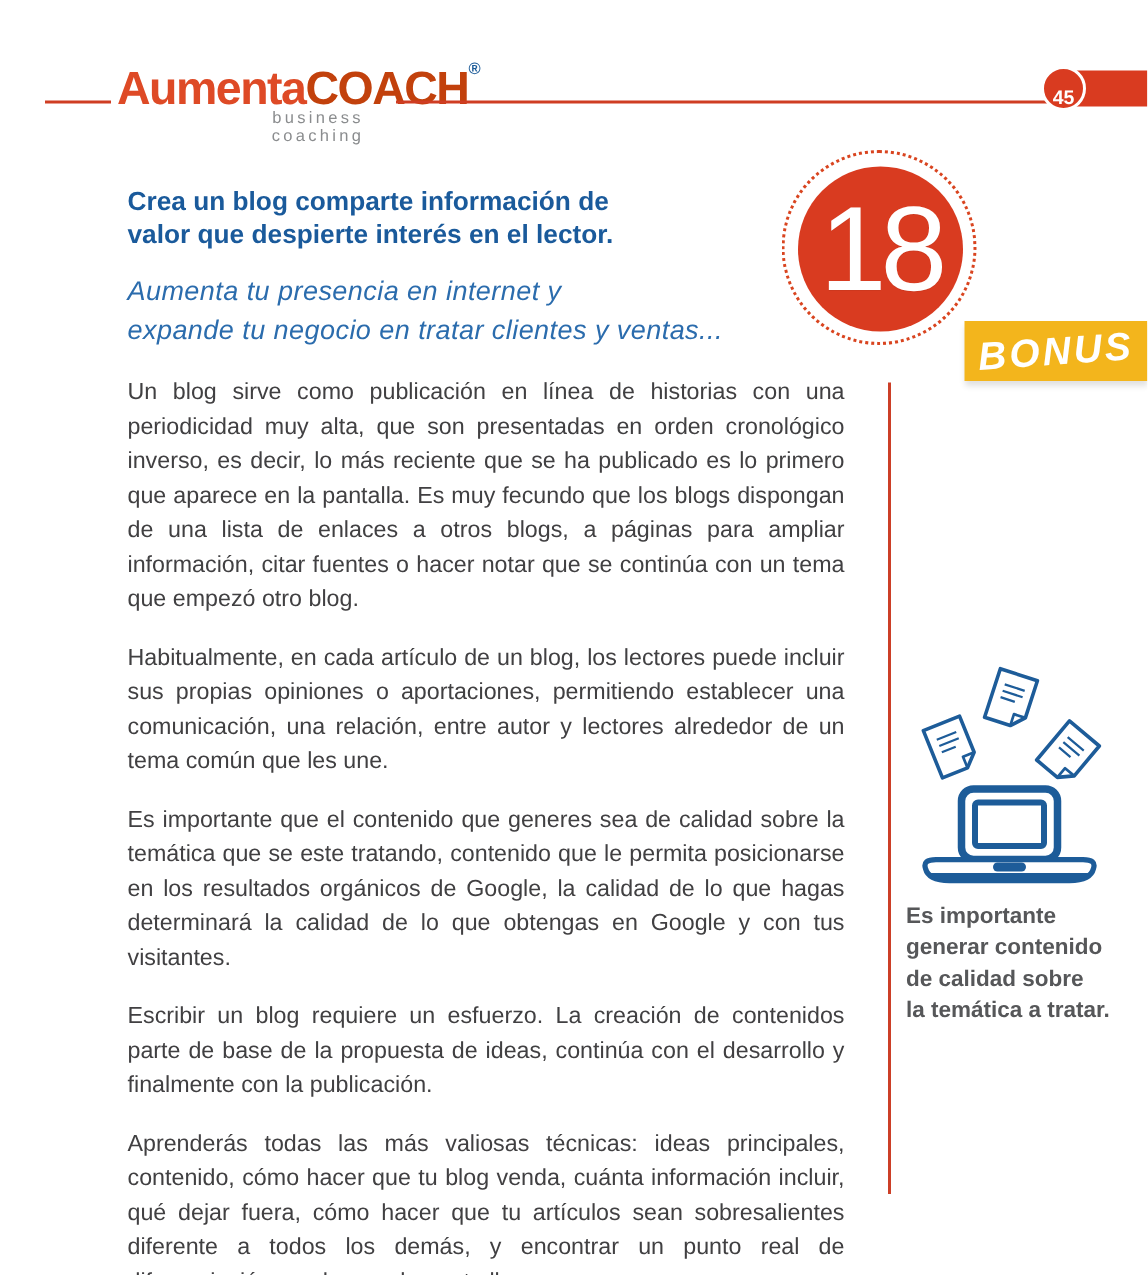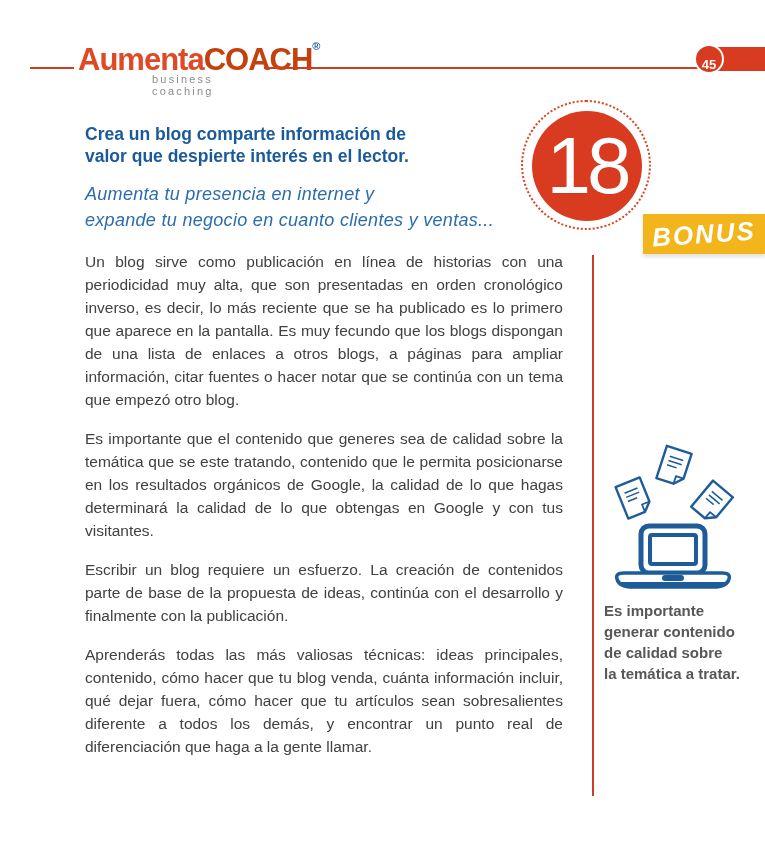--- a/index.html
+++ b/index.html
@@ -8,21 +8,21 @@
     font-family:"Liberation Sans", sans-serif;
   }
   
   .rule{position:absolute;height:2px;background:#cf3d23;}
   .rule-left{left:30px;top:67px;width:44px;}
   .rule-right{left:264px;top:67px;width:446px;}
   .logo{position:absolute;left:78px;top:40px;font-size:31px;font-weight:bold;letter-spacing:-1px;white-space:nowrap;}
   .logo-action{color:#de4a26;}
   .logo-coach{color:#c2410c;}
   .logo-reg{color:#1d5c99;font-size:11px;vertical-align:20px;font-weight:bold;letter-spacing:0;}
-  .logo-tagline{position:absolute;left:152px;top:73px;width:120px;text-align:left;
+  .logo-tagline{position:absolute;left:152px;top:73px;width:120px;text-align:center;
     font-size:11px;color:#8a8c8e;letter-spacing:2.2px;}
   .page-bar{position:absolute;left:702px;top:47px;width:63px;height:24px;background:#d93b20;}
   .page-badge{position:absolute;left:694px;top:44px;width:30px;height:30px;border-radius:50%;
     background:#d93b20;border:2px solid #fff;box-sizing:border-box;display:flex;
     align-items:flex-end;justify-content:center;color:#fff;font-weight:bold;font-size:13px;z-index:3;}
   
   .bonus-banner{position:absolute;left:643px;top:214px;width:122px;height:40px;background:#f3b51c;z-index:1;
     display:flex;align-items:center;justify-content:center;box-shadow:0 3px 4px rgba(0,0,0,.12);}
   .bonus-label{color:#fff;font-weight:bold;font-style:italic;font-size:26px;letter-spacing:2px;
     transform:rotate(-4deg);font-family:cursive, sans-serif;}
@@ -64,23 +64,24 @@
     <span class="bonus-label">BONUS</span>
   </div>
   <div class="bonus-dotted"></div>
   <div class="bonus-circle">
     <span class="bonus-number">18</span>
   </div>
 
   <h1 class="title">Crea un blog comparte información de
 valor que despierte interés en el lector.</h1>
   <div class="subtitle">Aumenta tu presencia en internet y
-expande tu negocio en cuanto clientes y ventas...</div>
+expande tu negocio en tratar clientes y ventas...</div>
   <div class="body-col">
       <p class="para">Un blog sirve como publicación en línea de historias con una periodicidad muy alta, que son presentadas en orden cronológico inverso, es decir, lo más reciente que se ha publicado es lo primero que aparece en la pantalla. Es muy fecundo que los blogs dispongan de una lista de enlaces a otros blogs, a páginas para ampliar información, citar fuentes o hacer notar que se continúa con un tema que empezó otro blog.</p>
+      <p class="para">Habitualmente, en cada artículo de un blog, los lectores puede incluir sus propias opiniones o aportaciones, permitiendo establecer una comunicación, una relación, entre autor y lectores alrededor de un tema común que les une.</p>
       <p class="para">Es importante que el contenido que generes sea de calidad sobre la temática que se este tratando, contenido que le permita posicionarse en los resultados orgánicos de Google, la calidad de lo que hagas determinará la calidad de lo que obtengas en Google y con tus visitantes.</p>
       <p class="para">Escribir un blog requiere un esfuerzo. La creación de contenidos parte de base de la propuesta de ideas, continúa con el desarrollo y finalmente con la publicación.</p>
       <p class="para">Aprenderás todas las más valiosas técnicas: ideas principales, contenido, cómo hacer que tu blog venda, cuánta información incluir, qué dejar fuera, cómo hacer que tu artículos sean sobresalientes diferente a todos los demás, y encontrar un punto real de diferenciación que haga a la gente llamar.</p>
     </div>
 
   <div class="v-rule"></div>
 
   <svg class="illus" width="140" height="152" viewBox="0 0 140 152">
 
     <g transform="translate(30,56) rotate(-22)">

